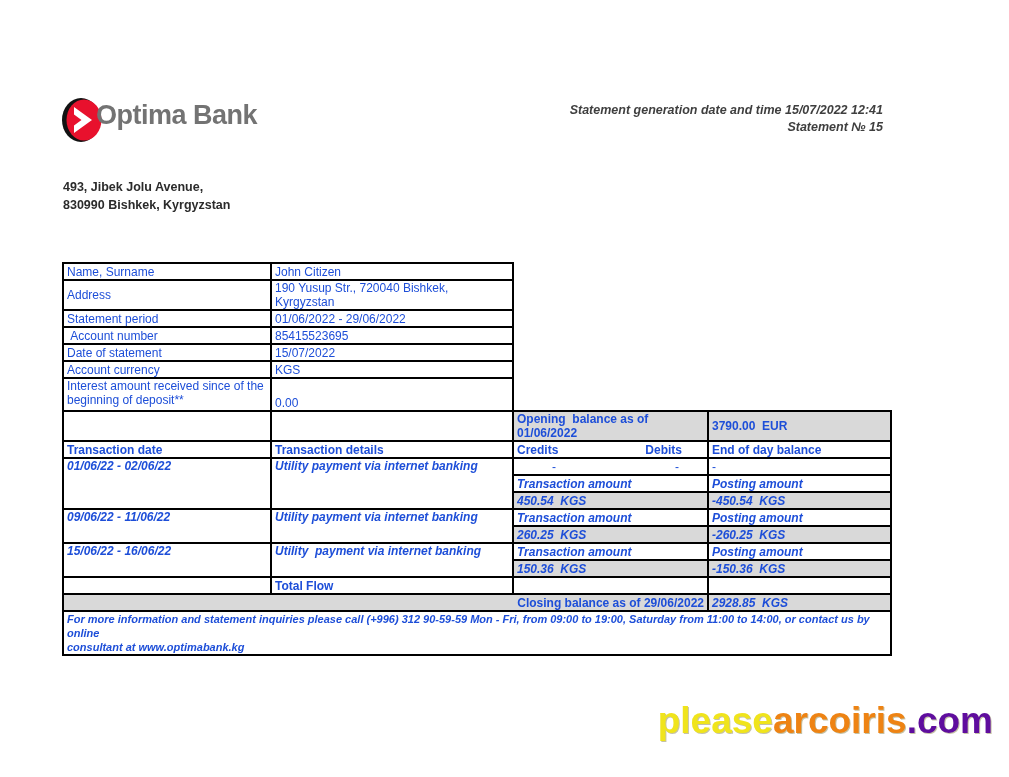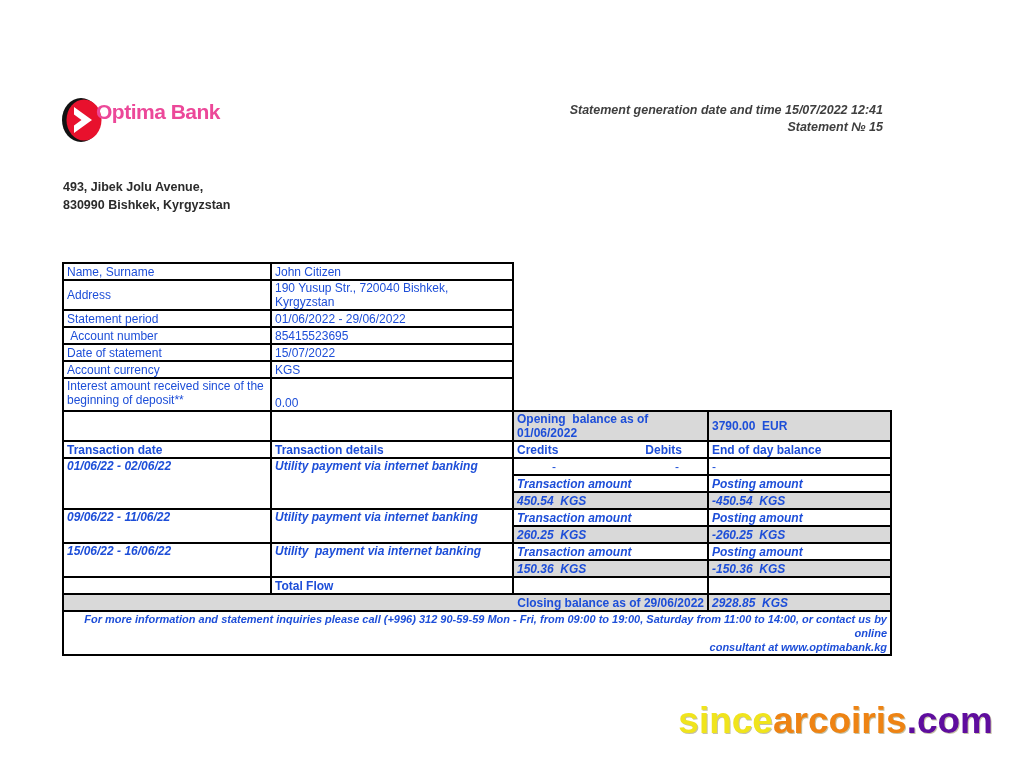--- a/index.html
+++ b/index.html
@@ -7,21 +7,21 @@
     position: relative; width: 1009px; height: 777px;
     background: #ffffff; overflow: hidden;
     font-family: "Liberation Sans", sans-serif;
     color: #111;
   }
 
   
   .logo-wrap { position: absolute; left: 61px; top: 97px; width: 42px; height: 48px; }
   .brand {
     position: absolute; left: 96px; top: 100px;
-    font-size: 21px; font-weight: bold; letter-spacing: -0.5px; color: #ec4899;
+    font-size: 27px; font-weight: bold; letter-spacing: -0.5px; color: #737373;
     white-space: nowrap;
   }
   .gen-block {
     position: absolute; right: 126px; top: 102px;
     text-align: right; font-size: 12.5px; font-weight: bold; font-style: italic;
     color: var(--heading-gray, #3f3f3f); line-height: 17px; white-space: nowrap;
   }
   .bank-address {
     position: absolute; left: 63px; top: 178px;
     font-size: 12.5px; font-weight: bold; color: #2b2b2b; line-height: 18px;
@@ -46,21 +46,21 @@
   .right { text-align: right; }
   .vtop { vertical-align: top !important; }
   .vbot { vertical-align: bottom !important; }
   .pre { white-space: pre-wrap; }
   tr.tall td { height: 31px; }
   .cred-deb { display: flex; justify-content: space-between; align-items: center; }
   .cred-deb .deb { padding-right: 22px; }
   .dash-cells { display: flex; justify-content: space-between; padding: 0 25px 0 35px; }
   .bal-dash { padding-left: 55px; }
   .total-flow { padding-left: 40px; border-radius: 6px; }
-  .footer-cell { height: 30px !important; text-align: right; font-size: 11px; font-weight: bold; font-style: italic; line-height: 15px; }
+  .footer-cell { height: 30px !important; text-align: left; font-size: 11px; font-weight: bold; font-style: italic; line-height: 15px; }
 
   
   .watermark {
     position: absolute; right: 16px; top: 700px;
     font-size: 37px; font-weight: bold; letter-spacing: 0px; white-space: nowrap;
     text-shadow: 1px 1px 0 rgba(90,80,0,0.35);
   }
   .wm-nieve { color: var(--wm-nieve, #f0e41c); }
   .wm-arcoiris { color: var(--wm-arcoiris, #ee8313); }
   .wm-com { color: var(--wm-com, #5f0d9e); }
@@ -210,16 +210,16 @@
       <tr>
         <td class="bd footer-cell" colspan="4">
           <div>For more information and statement inquiries please call (+996) 312 90-59-59 Mon - Fri, from 09:00 to 19:00, Saturday from 11:00 to 14:00, or contact us by online</div>
           <div>consultant at www.optimabank.kg</div>
         </td>
       </tr>
     </tbody>
   </table>
 
   <div class="watermark">
-    <span class="wm-nieve">since</span><span class="wm-arcoiris">arcoiris</span><span class="wm-com">.com</span>
+    <span class="wm-nieve">please</span><span class="wm-arcoiris">arcoiris</span><span class="wm-com">.com</span>
   </div>
 
 </div>
 
 </body></html>

